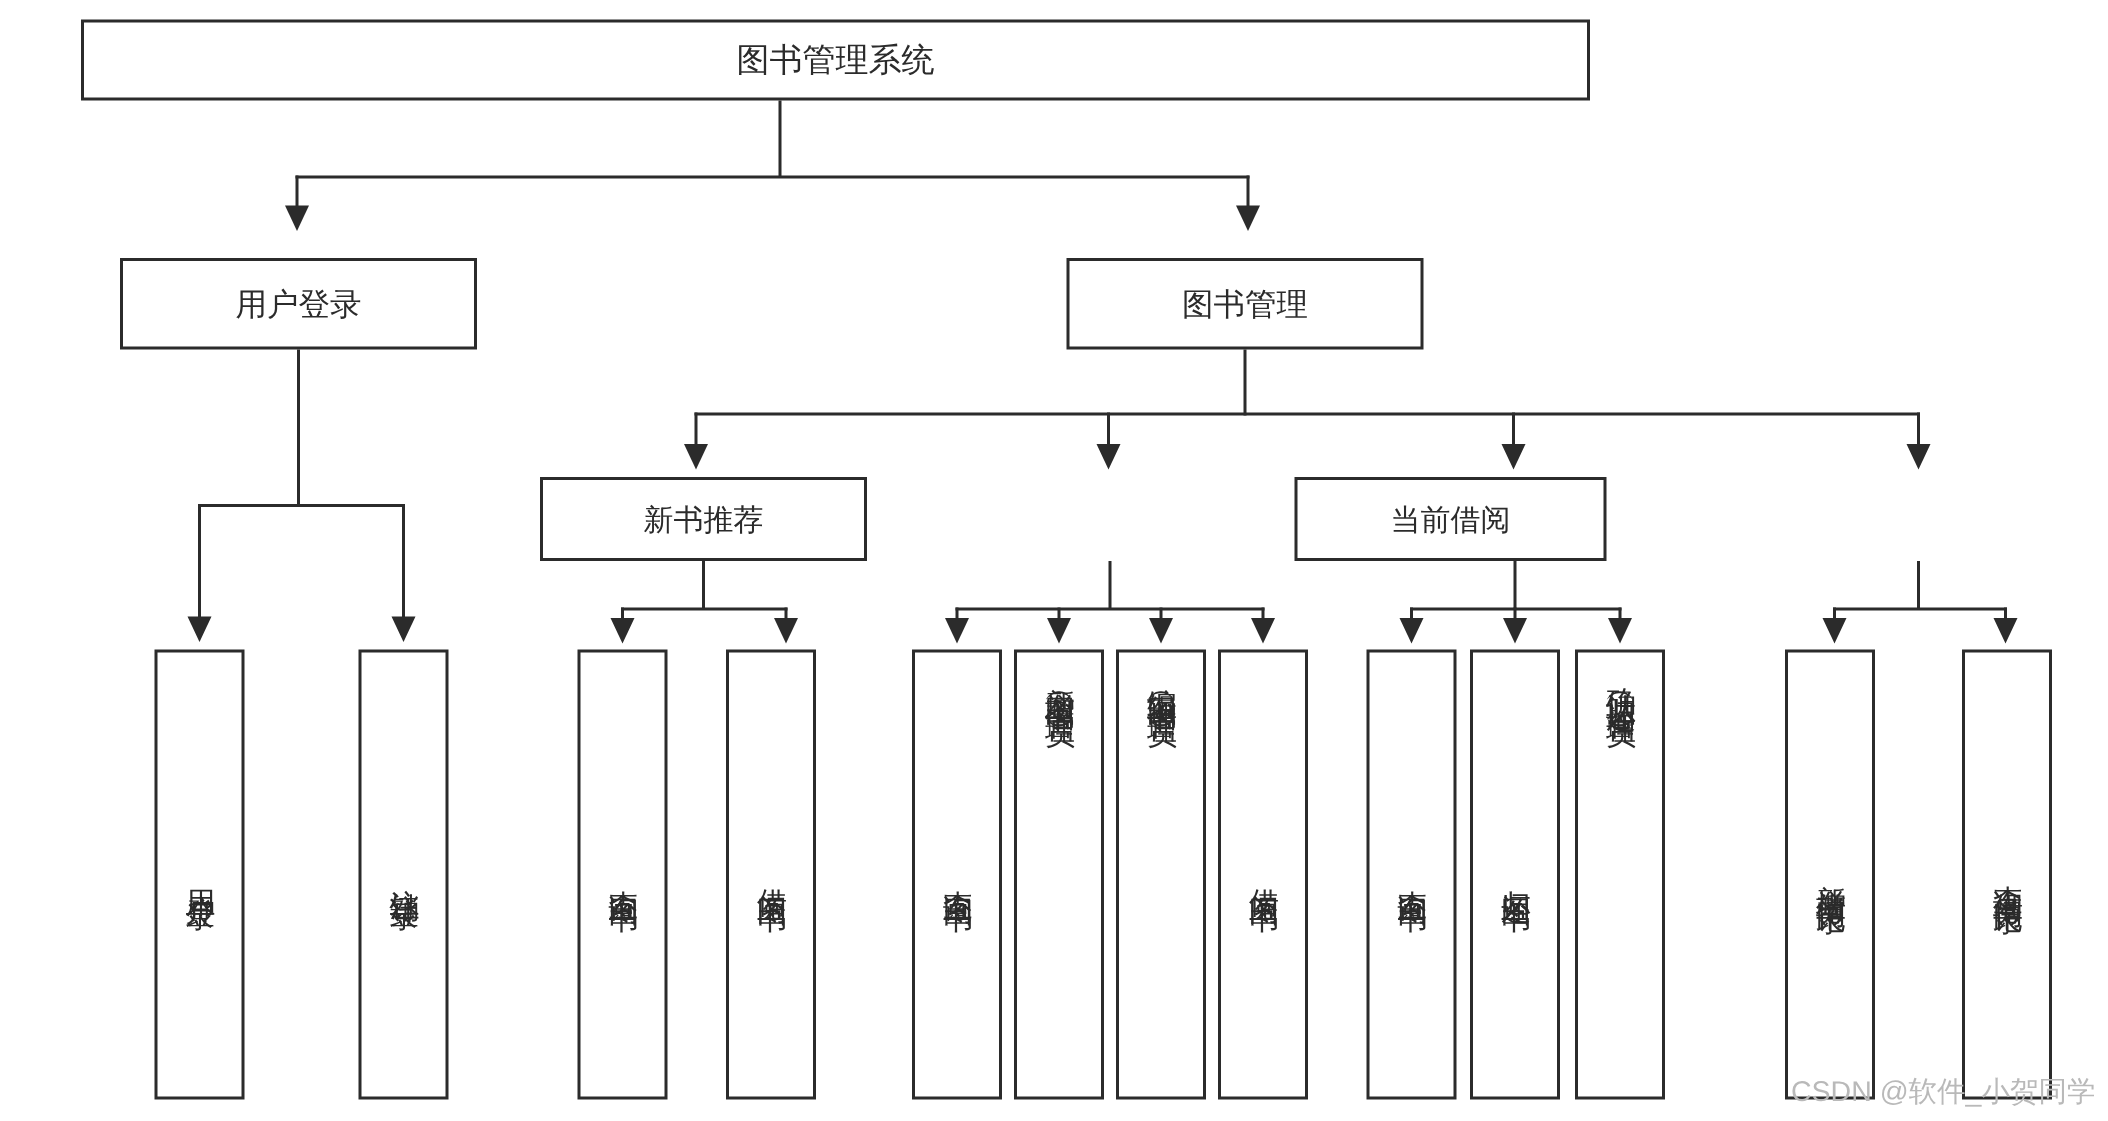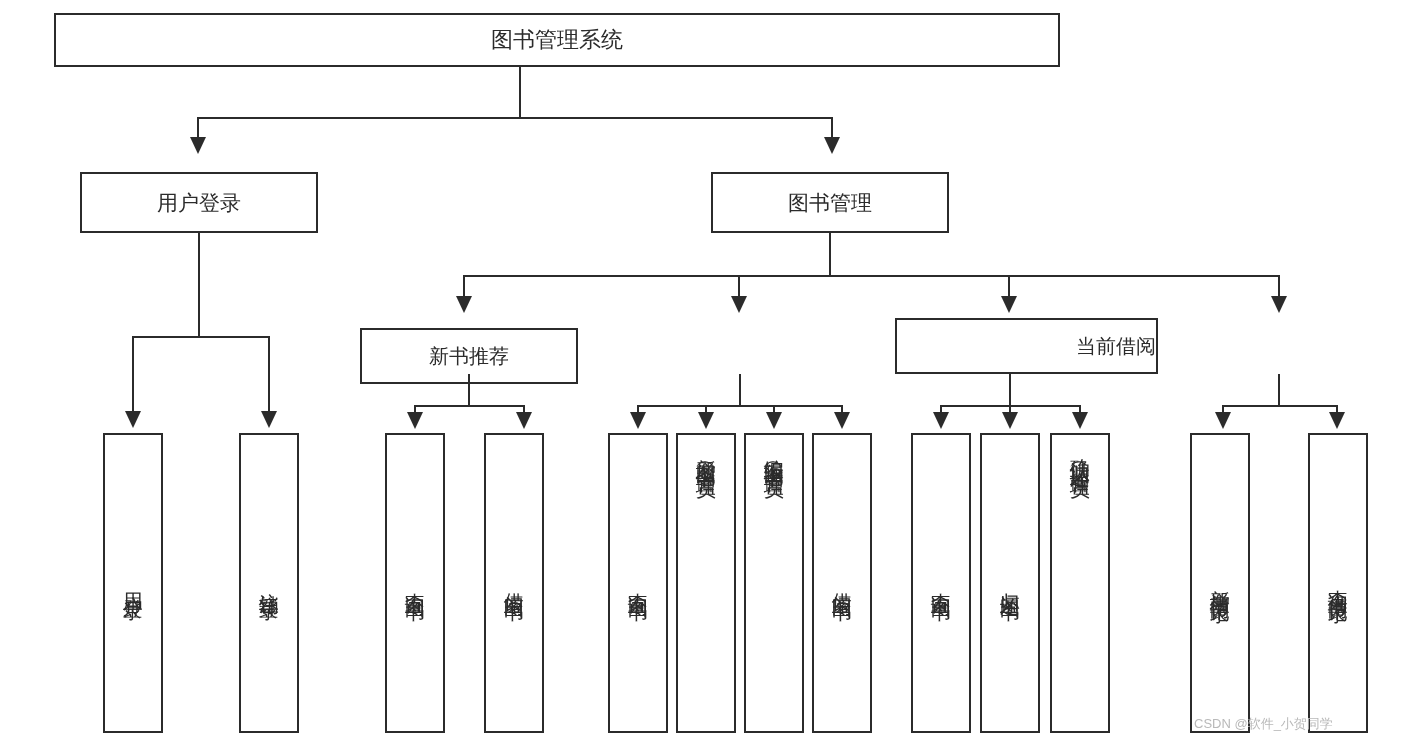--- a/index.html
+++ b/index.html
@@ -72,21 +72,21 @@
     height: 0;
     border-left: 8px solid transparent;
     border-right: 8px solid transparent;
     border-top: 17px solid #2b2b2b;
   }
 
   
   #watermark {
     position: absolute;
     color: #b9b9b9;
-    font-size: 13px;
+    font-size: 19px;
     white-space: nowrap;
     user-select: none;
   }
 </style>
 </head>
 <body>
 
 <div id="canvas">
 
   <div class="node root" style="left:14px; top:13px; width:1006px; height:54px;margin-left:40px;">
@@ -121,24 +121,24 @@
   <div class="ln hline" style="left:463px; top:275px; width:817px; height:2px;"></div>
   <div class="ln vline" style="left:463px; top:275px; width:2px; height:22px;"></div>
   <div class="ln vline" style="left:738px; top:275px; width:2px; height:22px;"></div>
   <div class="ln vline" style="left:1008px; top:275px; width:2px; height:22px;"></div>
   <div class="ln vline" style="left:1278px; top:275px; width:2px; height:22px;"></div>
   <div class="arrow" style="left:456px; top:296px;"></div>
   <div class="arrow" style="left:731px; top:296px;"></div>
   <div class="arrow" style="left:1001px; top:296px;"></div>
   <div class="arrow" style="left:1271px; top:296px;"></div>
 
-  <div class="node lvl3" style="left:360px; top:318px; width:218px; height:56px;margin-top:10px;">
+  <div class="node lvl3" style="left:360px; top:318px; width:218px; height:56px;">
     <span>新书推荐</span>
   </div>
-  <div class="node lvl3" style="left:895px; top:318px; width:263px; height:56px;justify-content:flex-end;">
+  <div class="node lvl3" style="left:863px; top:318px; width:208px; height:56px;">
     <span>当前借阅</span>
   </div>
 
   <div class="ln vline" style="left:468px; top:374px; width:2px; height:32px;"></div>
   <div class="ln hline" style="left:414px; top:405px; width:111px; height:2px;"></div>
   <div class="ln vline" style="left:414px; top:405px; width:2px; height:8px;"></div>
   <div class="ln vline" style="left:523px; top:405px; width:2px; height:8px;"></div>
   <div class="arrow" style="left:407px; top:412px;"></div>
   <div class="arrow" style="left:516px; top:412px;"></div>
 

